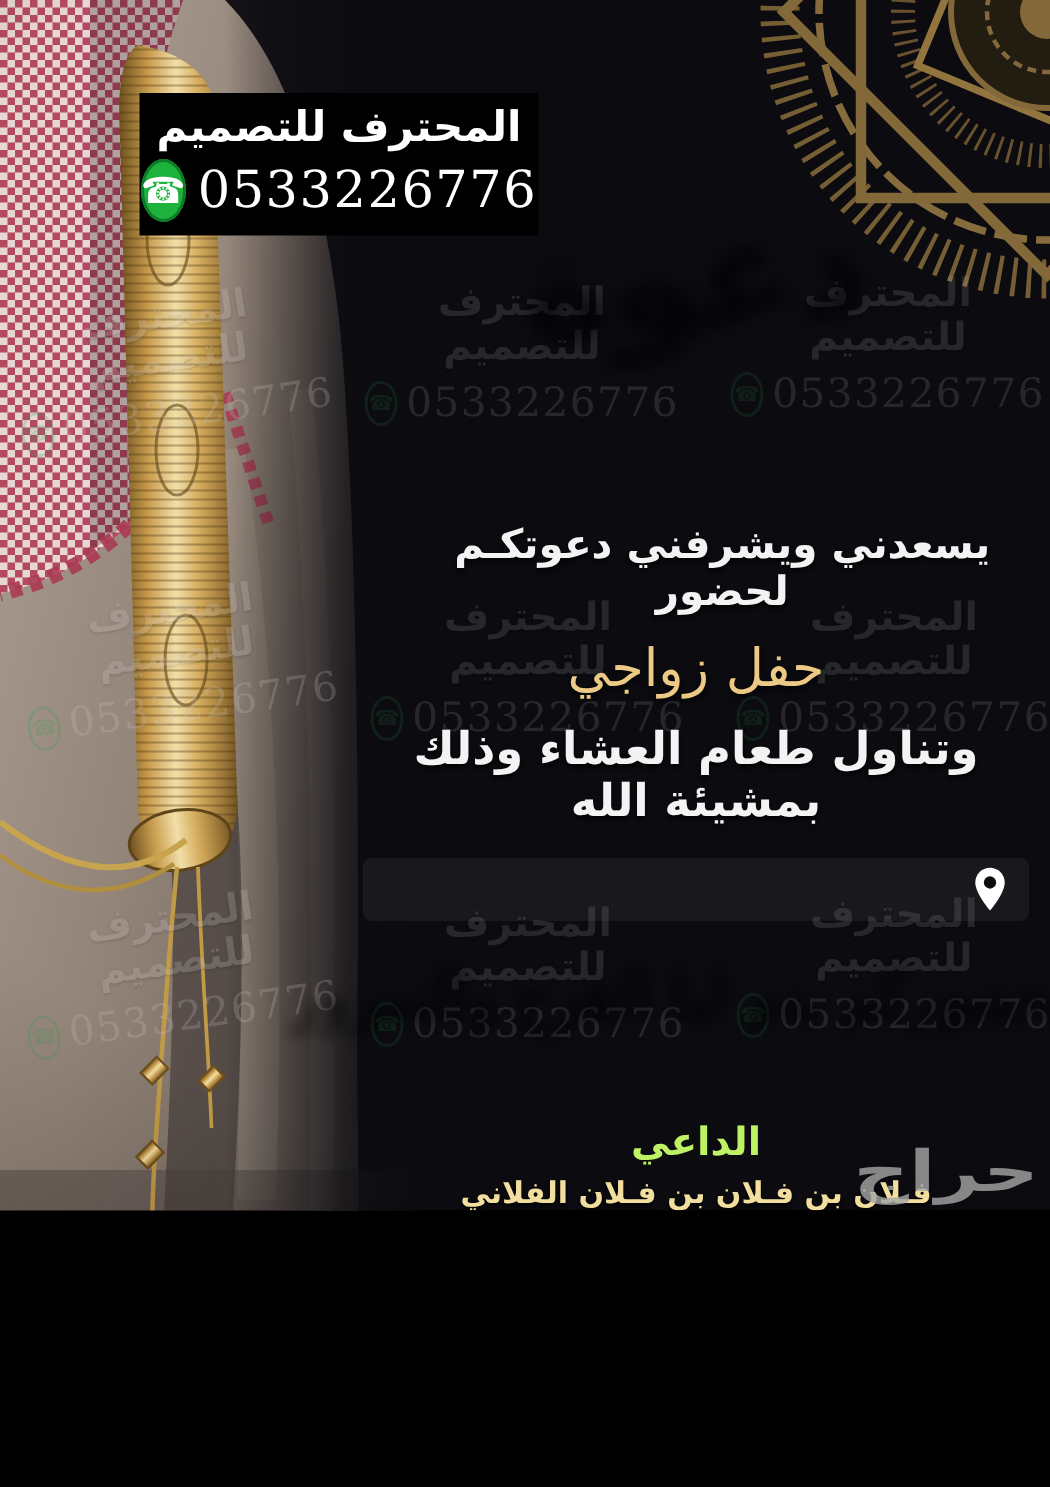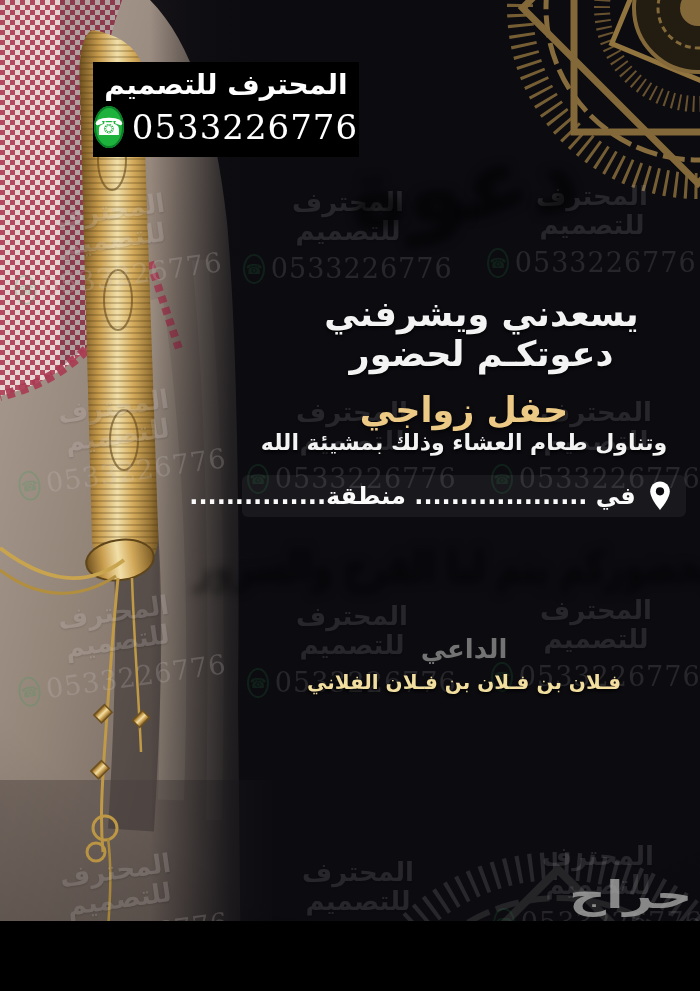--- a/index.html
+++ b/index.html
@@ -1,17 +1,17 @@
 <!DOCTYPE html>
 <html lang="ar"><head>
 <meta charset="utf-8">
 <style>
   html,body{margin:0;padding:0;background:#000;}
   .card{
-    position:relative;width:700px;height:921px;overflow:hidden;
+    position:relative;width:700px;height:807px;overflow:hidden;
     background:#0b0b10;font-family:"DejaVu Sans",sans-serif;
     -webkit-font-smoothing:antialiased;
   }
   
   .photo{position:absolute;left:0;top:0;width:272px;height:991px;}
   .photo-fade{position:absolute;left:150px;top:0;width:130px;height:991px;
     background:linear-gradient(90deg,rgba(11,11,16,0) 0%,rgba(11,11,16,.78) 62%,#0b0b10 100%);}
   
   .mandala-top{position:absolute;left:478px;top:-192px;opacity:.95;}
   .mandala-bottom{position:absolute;left:318px;top:836px;opacity:.20;}
@@ -34,33 +34,33 @@
   .brand-phone{color:#fff;font-family:"DejaVu Serif",serif;font-size:34px;letter-spacing:1px;}
   
   .content{position:absolute;left:228px;top:120px;width:472px;display:flex;
       flex-direction:column;align-items:center;direction:rtl;z-index:5;text-align:center;}
   .gold-text{background:linear-gradient(180deg,#f7e7b0 6%,#debl52 45%,#dcab52 50%,#a87c2b 96%);
       -webkit-background-clip:text;background-clip:text;color:transparent;}
   .calli-title{font-size:95px;font-weight:bold;line-height:1.12;margin-top:10px;
       transform:rotate(-5deg);text-shadow:0 3px 10px rgba(0,0,0,.55);}
   .calli-blessing{font-size:26px;font-weight:bold;margin-top:28px;white-space:nowrap;
       transform:scaleY(1.22);}
-  .intro-line{color:#f3f3f3;font-weight:bold;font-size:35px;text-shadow:0 2px 3px rgba(0,0,0,.7);padding-left:35px;}
-  .event-title{font-size:35px;font-weight:bold;margin-top:16px;color:#ecca85;
+  .intro-line{color:#f3f3f3;font-weight:bold;font-size:27px;margin-top:54px;text-shadow:0 2px 3px rgba(0,0,0,.7);padding-left:35px;}
+  .event-title{font-size:35px;font-weight:normal;margin-top:16px;color:#ecca85;
       text-shadow:0 2px 4px rgba(0,0,0,.6);}
-  .dinner-line{color:#f3f3f3;font-weight:bold;font-size:22px;text-shadow:0 2px 3px rgba(0,0,0,.7);}
+  .dinner-line{color:#f3f3f3;font-weight:bold;font-size:30px;margin-top:16px;text-shadow:0 2px 3px rgba(0,0,0,.7);}
   .info-row{display:flex;align-items:center;gap:10px;margin-top:20px;
       background:rgba(255,255,255,.055);border-radius:6px;padding:5px 12px;width:94%;
       box-sizing:border-box;justify-content:flex-start;}
   .info-row + .info-row{margin-top:9px;}
   .info-text{color:#fafafa;font-weight:bold;font-size:24px;white-space:nowrap;}
   .icon-box{flex:0 0 auto;display:flex;align-items:center;}
   .calli-presence{font-size:33px;font-weight:bold;margin-top:26px;white-space:nowrap;
       transform:scaleY(1.35);text-shadow:0 3px 8px rgba(0,0,0,.5);}
-  .host-label{color:#737373;font-weight:bold;font-size:26px;margin-top:52px;}
+  .host-label{color:#bef264;font-weight:bold;font-size:26px;margin-top:68px;}
   .host-name{color:#f2df9f;font-weight:bold;font-size:20px;margin-top:6px;white-space:nowrap;
       text-shadow:0 2px 3px rgba(0,0,0,.7);}
   
   .haraj{position:absolute;right:8px;bottom:4px;color:#a7a7a7;opacity:.8;font-weight:bold;
       font-size:38px;transform:scaleX(1.35);transform-origin:right center;z-index:6;
       letter-spacing:2px;direction:rtl;}
   .vignette{position:absolute;inset:0;z-index:4;pointer-events:none;
       background:radial-gradient(130% 95% at 58% 42%, rgba(0,0,0,0) 58%, rgba(0,0,0,.34) 100%);}
 </style>
 </head>
@@ -257,21 +257,20 @@
     <div class="dinner-line">وتناول طعام العشاء وذلك بمشيئة الله</div>
 
 
     <div class="info-row">
       <span class="icon-box">
         <svg width="28" height="32" viewBox="0 0 30 34">
           <path d="M15 1.5C9.2 1.5 4.5 6.2 4.5 12c0 8 10.5 20 10.5 20s10.5-12 10.5-20C25.5 6.2 20.8 1.5 15 1.5z" fill="#fff"></path>
           <circle cx="15" cy="12" r="4.4" fill="#0b0b10"></circle>
         </svg>
       </span>
-      <span class="info-text">في ................... منطقة...............</span>
     </div>
 
     <div class="calli-presence gold-text">وبحضوركم يتم لنا الفرح والسرور</div>
     <div class="host-label">الداعي</div>
     <div class="host-name">فـلان بن فـلان بن فـلان الفلاني</div>
   </div>
 
   <div class="haraj">حراج</div>
 </div>
 

